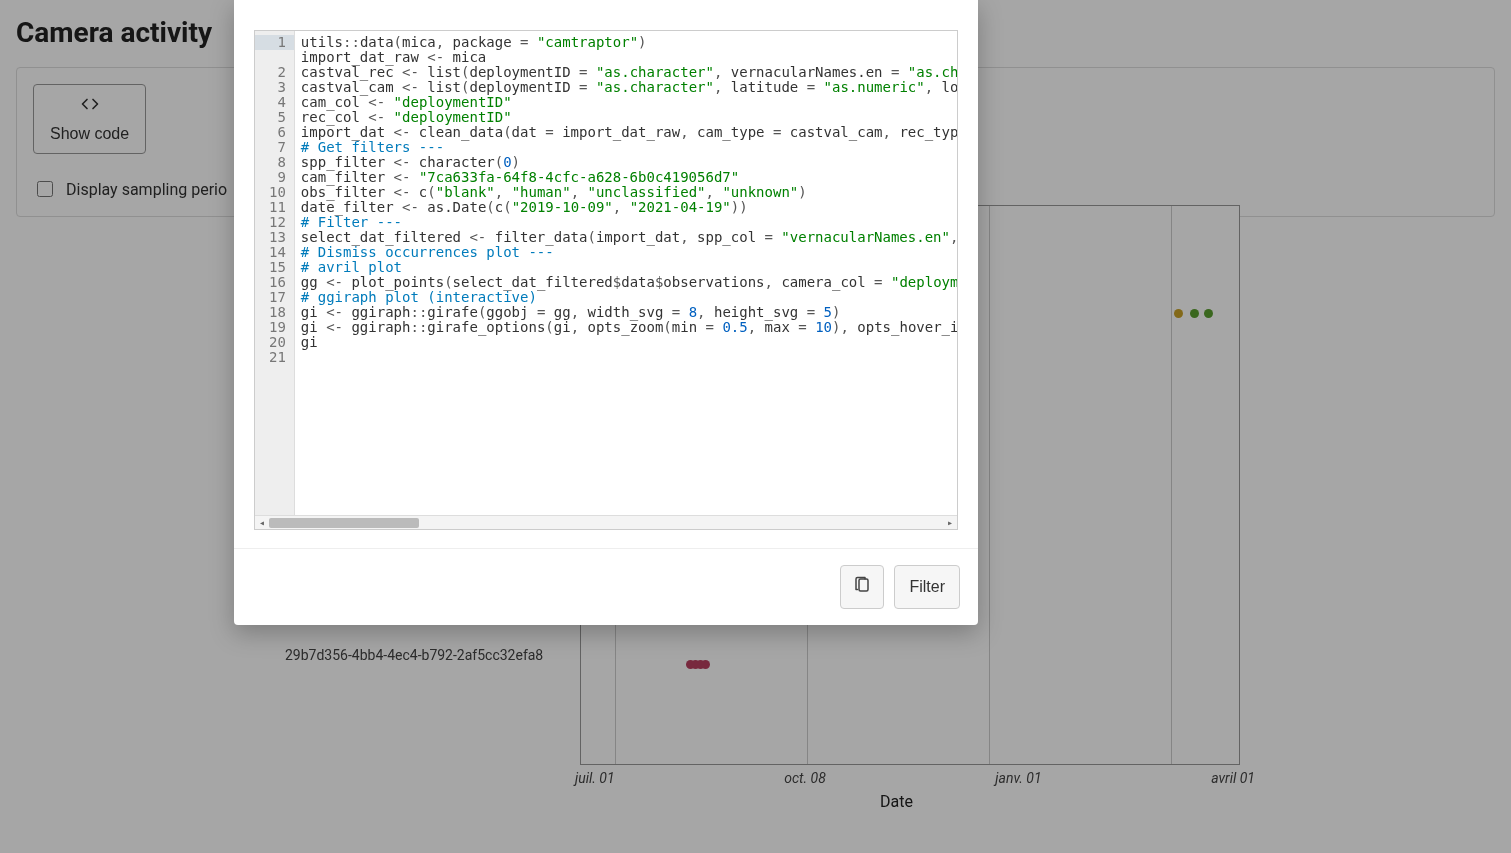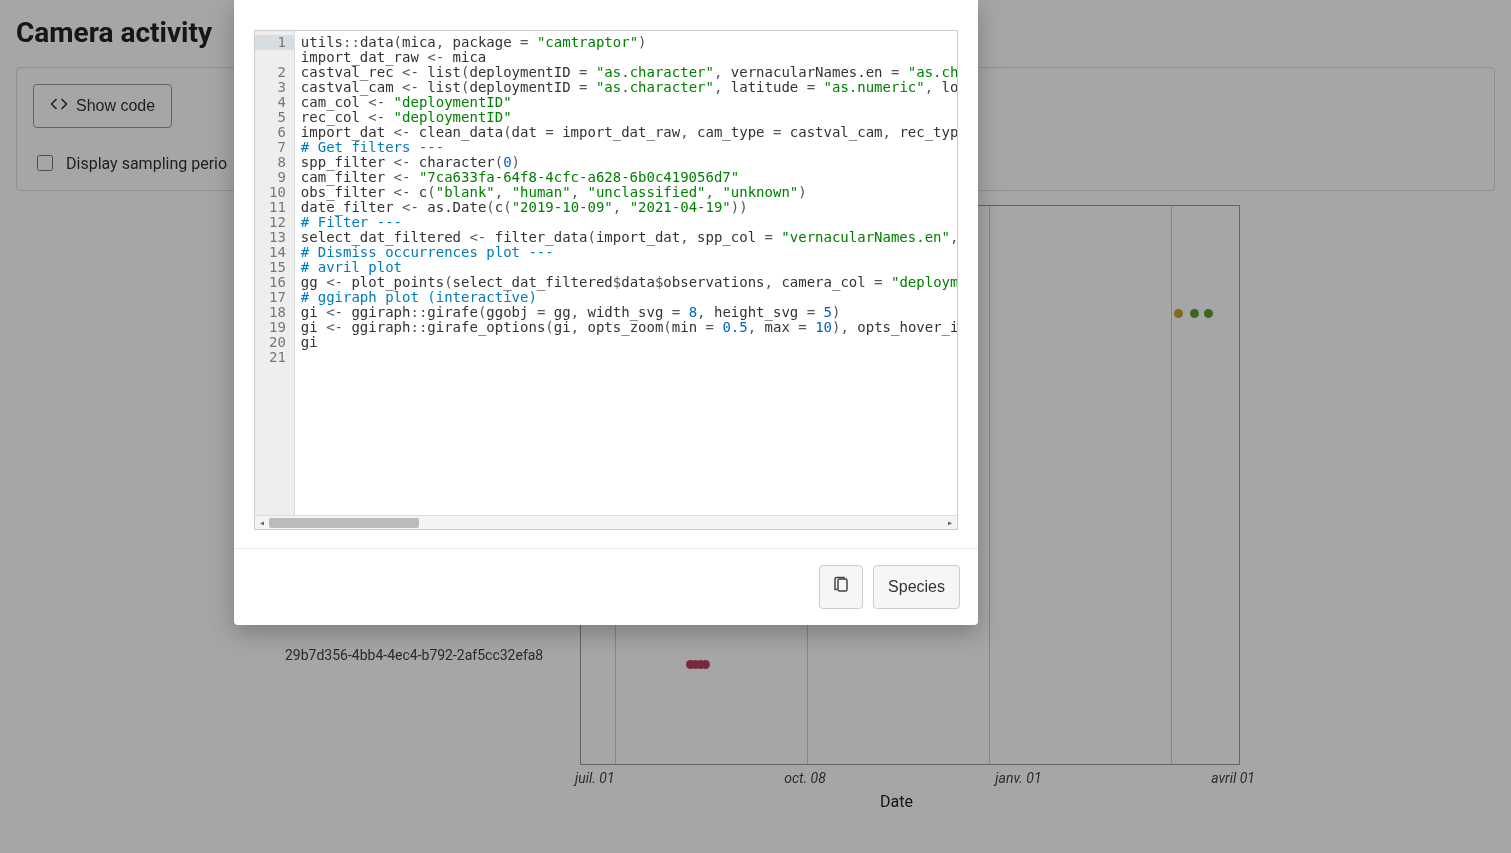--- a/index.html
+++ b/index.html
@@ -31,20 +31,21 @@
     display: inline-flex;
     align-items: center;
     gap: 8px;
     border: 1px solid #999;
     background: #fff;
     padding: 10px 16px;
     border-radius: 4px;
     font-size: 16px;
     cursor: pointer;
     color: #333;
+    flex-direction: column;
   }
   .checkbox-row {
     margin-top: 24px;
     display: flex;
     align-items: center;
     gap: 10px;
     font-size: 16px;
   }
   .checkbox-row input { width: 16px; height: 16px; }
   .chart-bg {
@@ -280,16 +281,16 @@
   <div class="modal-footer">
     <button class="icon-btn">
       <span>
         <svg width="18" height="18" viewBox="0 0 24 24" fill="none" stroke="#444" stroke-width="2" stroke-linecap="round" stroke-linejoin="round">
             <rect x="8" y="4" width="12" height="16" rx="2"></rect>
             <path d="M16 4V2H6a2 2 0 0 0-2 2v14h2"></path>
           </svg>
       </span>
     </button>
     <button class="dismiss-btn">
-      <span>Species</span>
+      <span>Filter</span>
     </button>
   </div>
 </div>
 
 </body></html>

